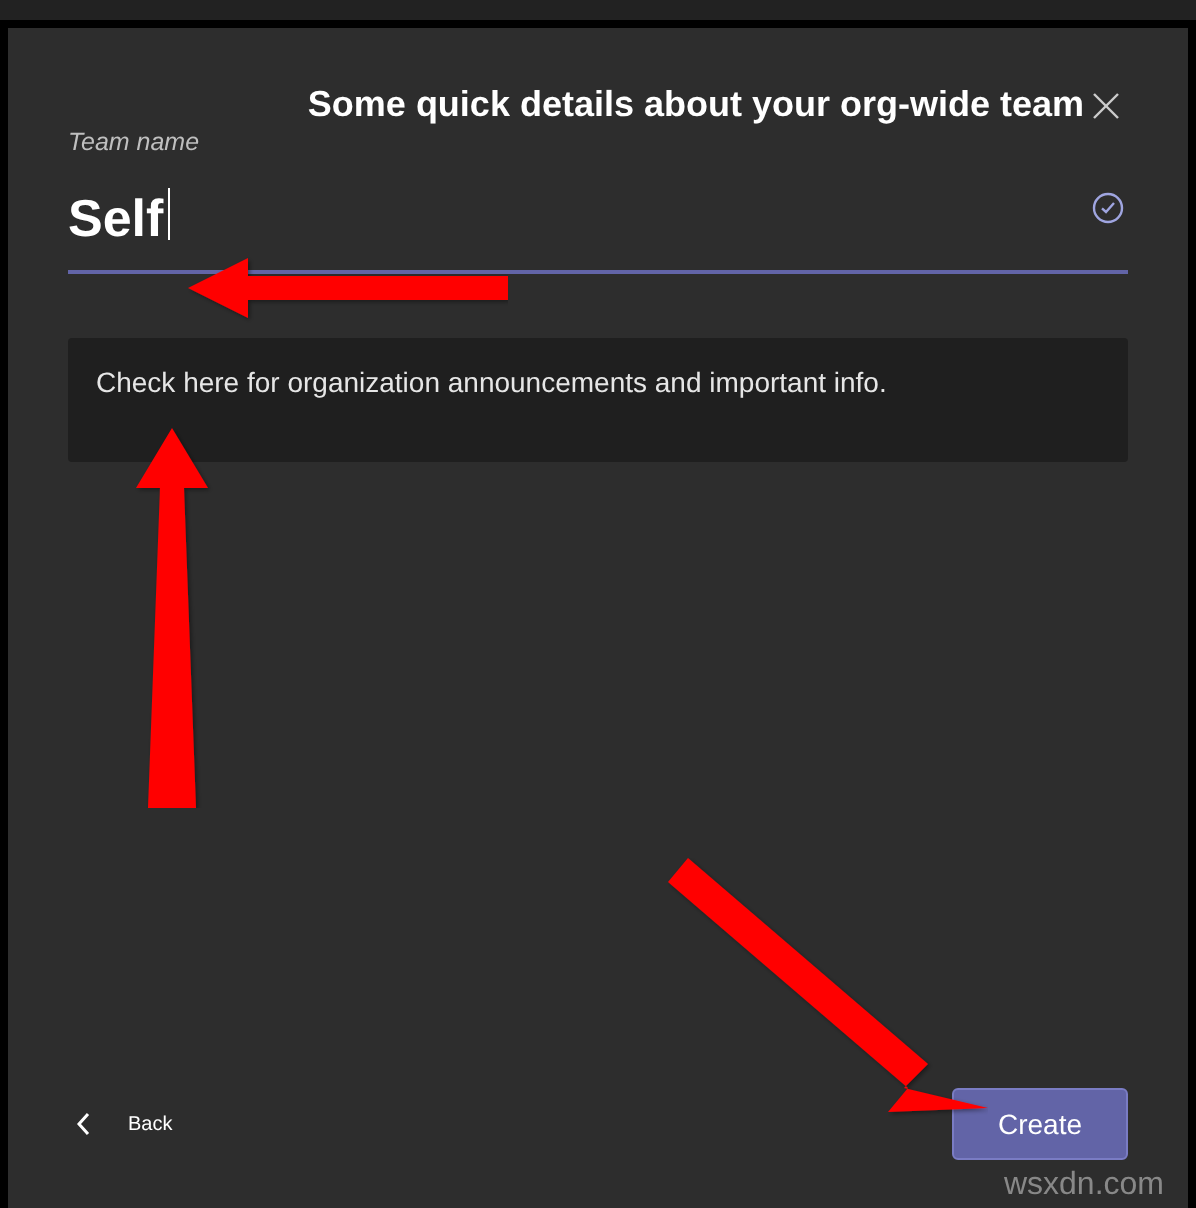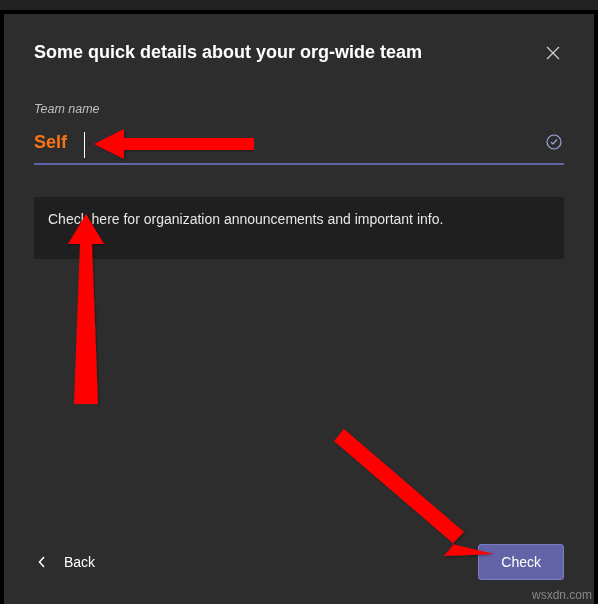--- a/index.html
+++ b/index.html
@@ -26,24 +26,22 @@
       margin: 4px;
       width: 590px;
       height: 590px;
       position: relative;
       padding: 28px 30px 24px 30px;
       display: flex;
       flex-direction: column;
     }
     .modal-header {
       display: flex;
-      justify-content: space-between;
+      justify-content: flex-end;
       align-items: flex-start;
-      margin-bottom: 38px;
-      gap: 19px;
     }
     .modal-title {
       font-size: 18px;
       font-weight: 700;
       color: #fff;
     }
     .close-btn {
       background: none;
       border: none;
       color: #ccc;
@@ -66,22 +64,22 @@
     }
     .name-input-wrap {
       position: relative;
       margin-bottom: 30px;
     }
     .name-input {
       width: 100%;
       background: transparent;
       border: none;
       border-bottom: 2px solid #6264a7;
-      color: #f97316;
-      font-size: 18px;
+      color: #ffffff;
+      font-size: 26px;
       font-weight: 700;
       padding: 2px 30px 10px 0;
       outline: none;
       font-family: inherit;
     }
     .name-input::placeholder {
       color: #888;
       font-weight: 400;
     }
     .valid-icon {
@@ -122,21 +120,21 @@
       margin-top: auto;
       display: flex;
       justify-content: space-between;
       align-items: center;
       padding-top: 20px;
     }
     .back-btn {
       background: none;
       border: none;
       color: #fff;
-      font-size: 14px;
+      font-size: 10px;
       cursor: pointer;
       display: flex;
       align-items: center;
       gap: 18px;
       padding: 8px 4px;
     }
     .back-chevron {
       width: 8px;
       height: 12px;
     }
@@ -151,22 +149,22 @@
       cursor: pointer;
     }
     .arrow {
       position: absolute;
       pointer-events: none;
       z-index: 10;
     }
     .watermark {
       position: absolute;
       bottom: 2px;
-      right: 6px;
-      font-size: 12px;
+      right: 16px;
+      font-size: 16px;
       color: #888;
       z-index: 20;
     }
   </style>
 </head>
 <body>
 
 <div class="top-strip"></div>
 
 <div class="modal">
@@ -199,21 +197,21 @@
     <textarea class="desc-textarea" style="">Check here for organization announcements and important info.</textarea>
   </div>
 
   <div class="footer">
     <button class="back-btn">
       <svg class="back-chevron" viewBox="0 0 8 12" fill="none" stroke="currentColor" stroke-width="1.5">
         <path d="M6 1 L1.5 6 L6 11"></path>
       </svg>
       <span>Back</span>
     </button>
-    <button class="create-btn">Check</button>
+    <button class="create-btn">Create</button>
   </div>
 
   <svg class="arrow" style="left:90px; top:110px; width:160px; height:40px;" viewBox="0 0 160 40">
     <defs>
       <filter id="ds1" x="-20%" y="-20%" width="140%" height="140%">
         <feDropShadow dx="1" dy="1" stdDeviation="1" flood-color="#000" flood-opacity="0.4"></feDropShadow>
       </filter>
     </defs>
     <polygon points="0,20 30,5 30,14 160,14 160,26 30,26 30,35" fill="#ff0000" filter="url(#ds1)"></polygon>
   </svg>

